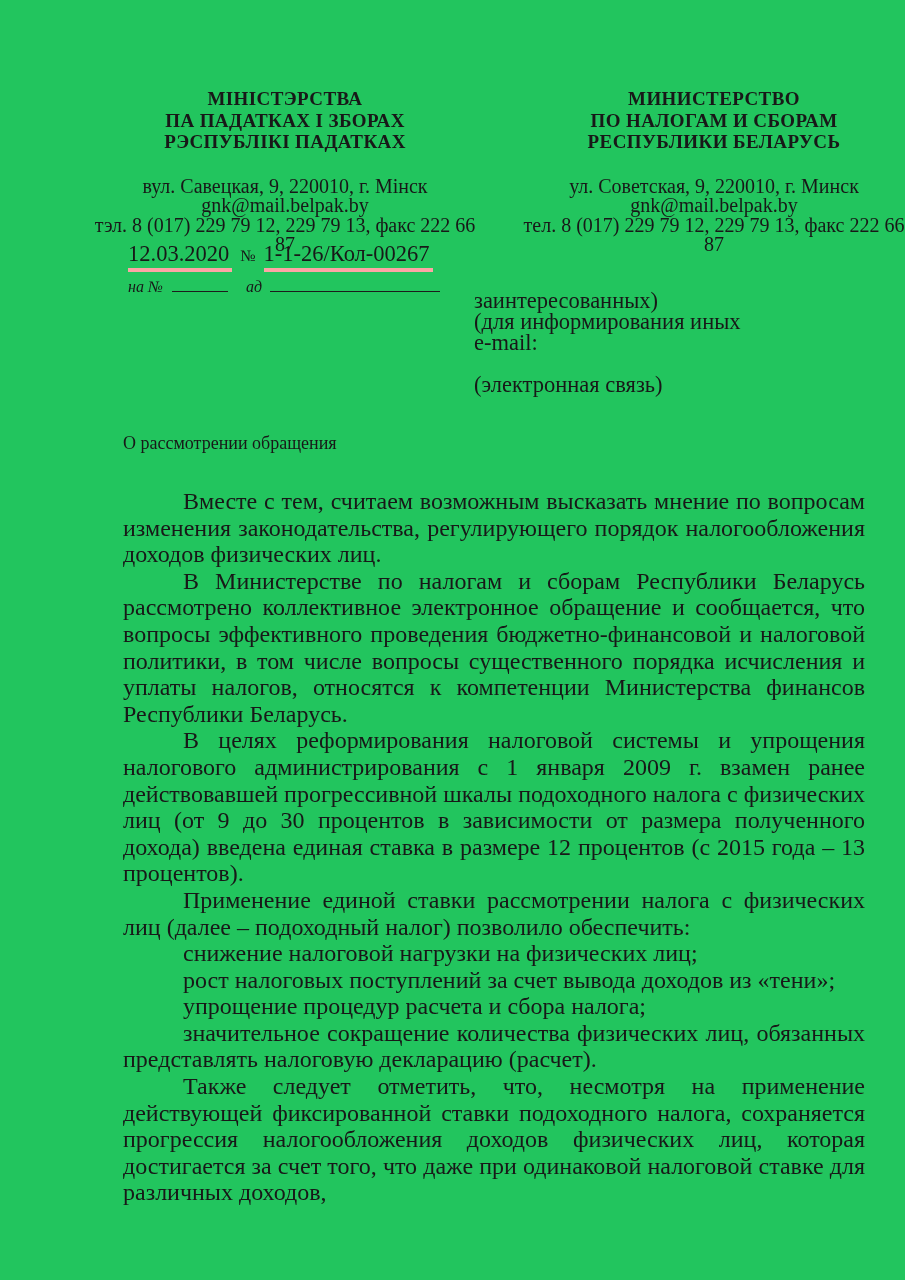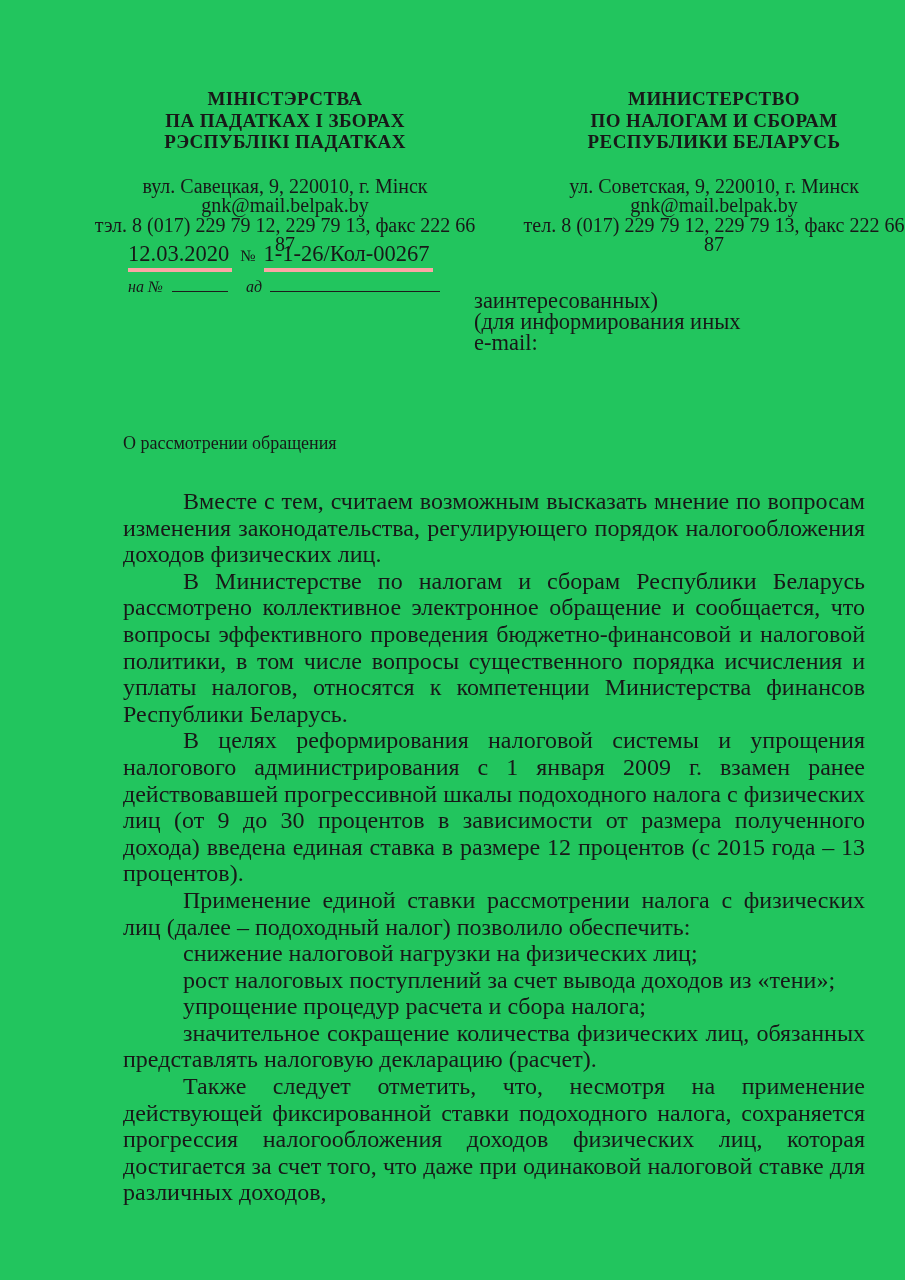--- a/index.html
+++ b/index.html
@@ -97,20 +97,21 @@
     <div class="ref-row2">
       <span>на №</span><span class="blank-line blank-short"></span><span class="ref-ad">ад</span><span class="blank-line blank-long"></span>
     </div>
   </div>
 
   <div class="addressee">
     <div>заинтересованных)</div>
     <div>(для информирования иных</div>
     <div>e-mail:</div>
     <div></div>
+    <div>(электронная связь)</div>
   </div>
 
   <div class="subject">О рассмотрении обращения</div>
 
   <div class="body">
     <p>Вместе с тем, считаем возможным высказать мнение по вопросам изменения законодательства, регулирующего порядок налогообложения доходов физических лиц.</p>
     <p>В Министерстве по налогам и сборам Республики Беларусь рассмотрено коллективное электронное обращение и сообщается, что вопросы эффективного проведения бюджетно-финансовой и налоговой политики, в том числе вопросы существенного порядка исчисления и уплаты налогов, относятся к компетенции Министерства финансов Республики Беларусь.</p>
     <p>В целях реформирования налоговой системы и упрощения налогового администрирования с 1 января 2009 г. взамен ранее действовавшей прогрессивной шкалы подоходного налога с физических лиц (от 9 до 30 процентов в зависимости от размера полученного дохода) введена единая ставка в размере 12 процентов (с 2015 года – 13 процентов).</p>
     <p>Применение единой ставки рассмотрении налога с физических лиц (далее – подоходный налог) позволило обеспечить:</p>
     <p>снижение налоговой нагрузки на физических лиц;</p>

